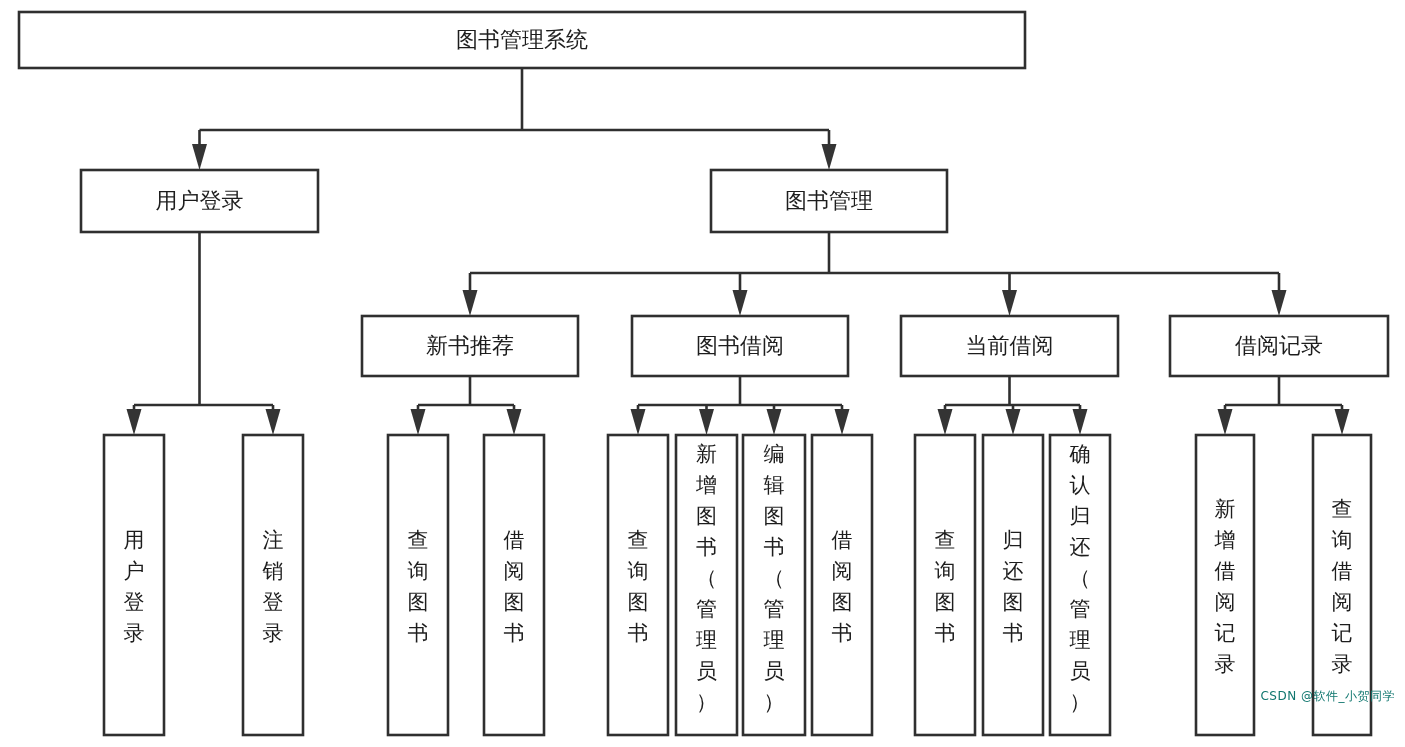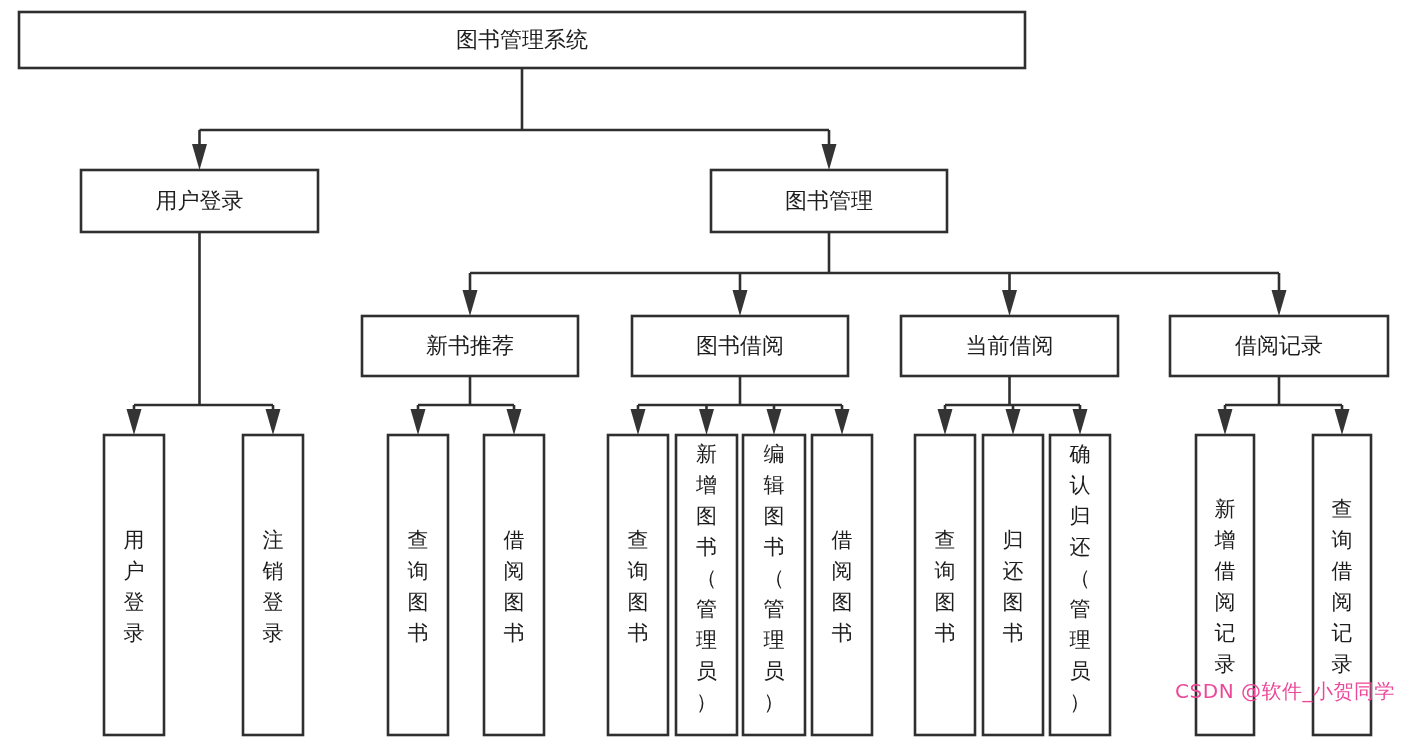--- a/index.html
+++ b/index.html
@@ -51,22 +51,22 @@
     fill: none;
   }
   .arrow-head {
     fill: #343434;
     stroke: none;
   }
   .watermark {
     position: absolute;
     right: 10px;
     bottom: 6px;
-    color: #ec4899;
-    font-size: 20px;
+    color: #0f766e;
+    font-size: 12px;
     font-family: "DejaVu Sans", "Liberation Sans", sans-serif;
     white-space: nowrap;
     letter-spacing: 0.5px;
   }
 </style>
 </head>
 <body>
 
 <div id="diagram-root">
   <svg class="diagram-canvas" viewBox="0 0 1405 747">

